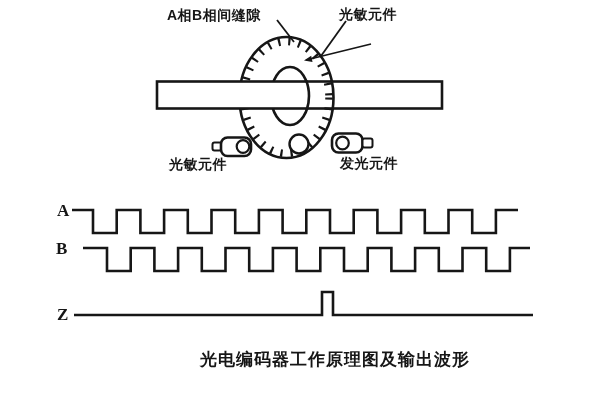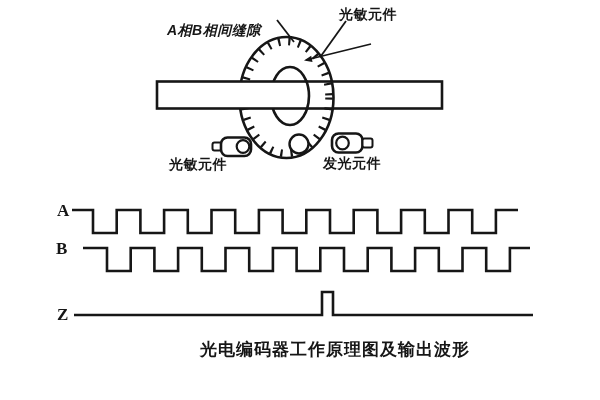--- a/index.html
+++ b/index.html
@@ -26,21 +26,21 @@
     position: absolute;
     color: var(--ink);
     font-family: "Liberation Serif", serif;
     font-weight: bold;
     font-size: 17px;
     line-height: 1;
   }
   .caption {
     position: absolute;
     left: 75px;
-    top: 341px;
+    top: 351px;
     width: 520px;
     text-align: center;
     color: var(--ink);
     font-weight: bold;
     font-size: 17px;
     letter-spacing: 1px;
     line-height: 1;
   }
 </style>
 </head>
@@ -93,23 +93,23 @@
       <rect x="362.5" y="138.5" width="10" height="9" rx="2" stroke-width="2"></rect>
     </g>
 
     <g stroke="#161616" stroke-width="2.6" fill="none" stroke-linejoin="miter">
       <path d="M 72 210 H 93 V 233 H 116.7 V 210 H 140.4 V 233 H 164.1 V 210 H 187.79999999999998 V 233 H 211.49999999999997 V 210 H 235.19999999999996 V 233 H 258.9 V 210 H 282.59999999999997 V 233 H 306.29999999999995 V 210 H 329.99999999999994 V 233 H 353.69999999999993 V 210 H 377.3999999999999 V 233 H 401.0999999999999 V 210 H 424.7999999999999 V 233 H 448.4999999999999 V 210 H 472.1999999999999 V 233 H 495.89999999999986 V 210 H 518"></path>
       <path d="M 83 248 H 107 V 271 H 130.7 V 248 H 154.39999999999998 V 271 H 178.09999999999997 V 248 H 201.79999999999995 V 271 H 225.49999999999994 V 248 H 249.19999999999993 V 271 H 272.8999999999999 V 248 H 296.5999999999999 V 271 H 320.2999999999999 V 248 H 343.9999999999999 V 271 H 367.6999999999999 V 248 H 391.39999999999986 V 271 H 415.09999999999985 V 248 H 438.79999999999984 V 271 H 462.49999999999983 V 248 H 486.1999999999998 V 271 H 509.8999999999998 V 248 H 530"></path>
       <path d="M 74 315 H 322 V 292 h 11 V 315 H 533"></path>
     </g>
   </svg>
 
-  <div class="lbl" style="left:167px; top:23px;font-style:italic;">A相B相间缝隙</div>
+  <div class="lbl" style="left:167px; top:8px;">A相B相间缝隙</div>
   <div class="lbl" style="left:339px; top:7px;">光敏元件</div>
   <div class="lbl" style="left:169px; top:157px;">光敏元件</div>
-  <div class="lbl" style="left:323px; top:156px;">发光元件</div>
+  <div class="lbl" style="left:340px; top:156px;">发光元件</div>
 
   <div class="wave-lbl" style="left:57px; top:202px;">A</div>
   <div class="wave-lbl" style="left:56px; top:240px;">B</div>
   <div class="wave-lbl" style="left:57px; top:306px;">Z</div>
 
   <div class="caption">光电编码器工作原理图及输出波形</div>
 </div>
 
 </body></html>

